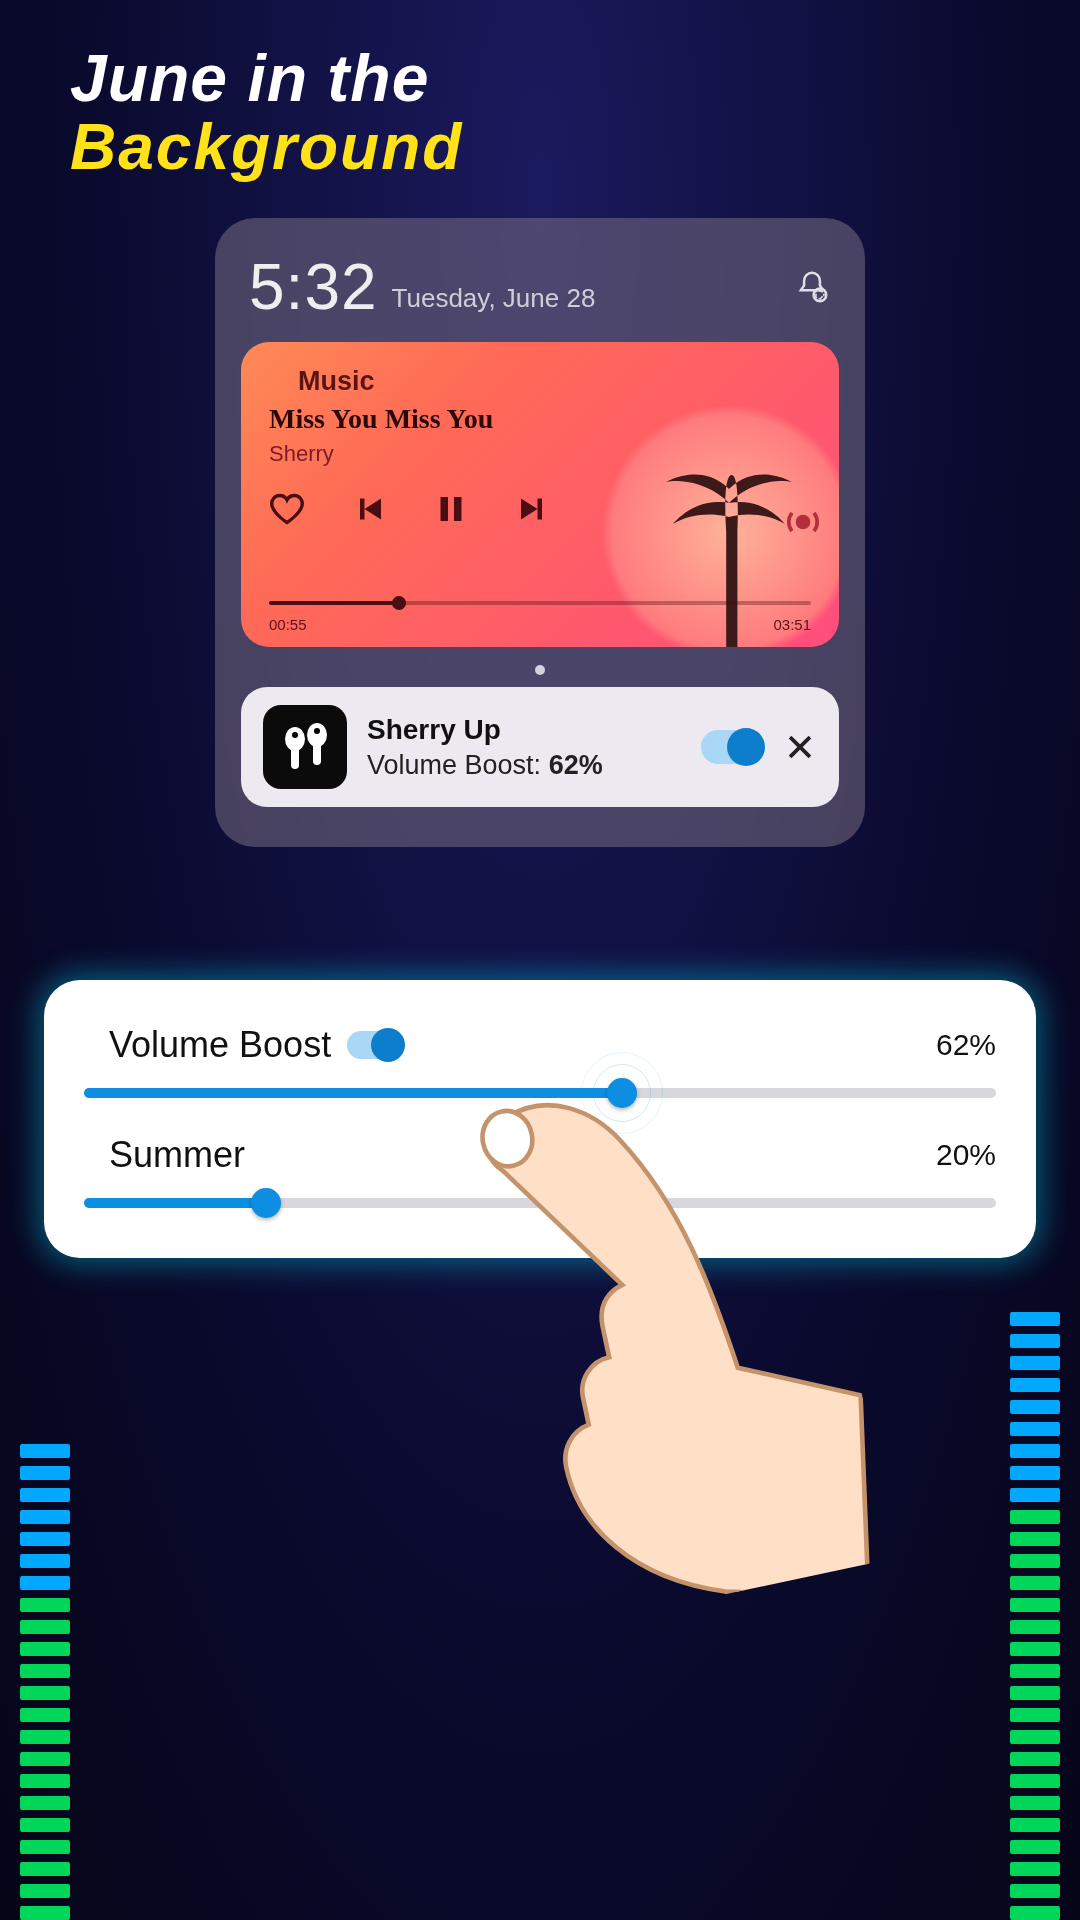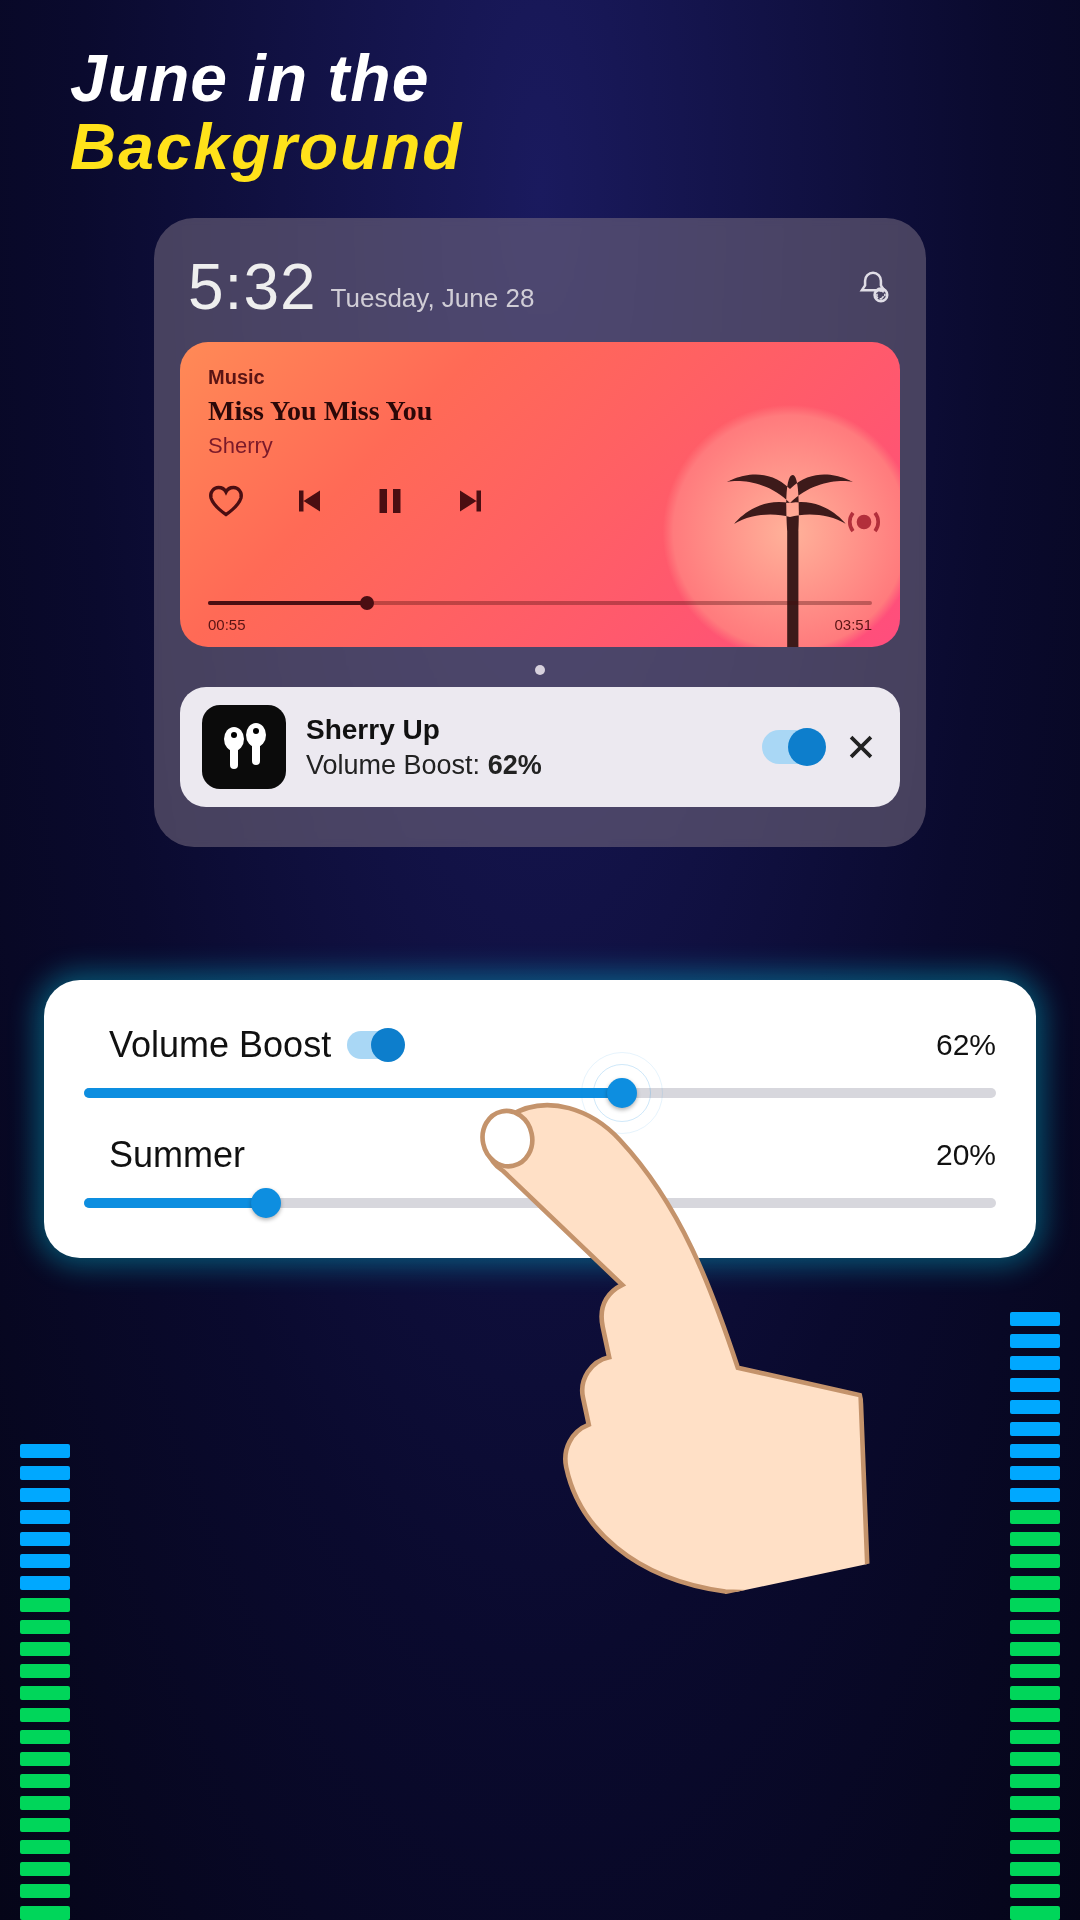--- a/index.html
+++ b/index.html
@@ -21,21 +21,21 @@
   .eq.right span:nth-child(n+20){ background:#00a8ff; }
 
   
   .headline { padding: 40px 70px 10px; position:relative; z-index:2;}
   .headline .l1 { font-size: 66px; font-weight: 800; font-style: italic; color: #fff; letter-spacing:1px;}
   .headline .l2 { font-size: 64px; font-weight: 800; font-style: italic; color: #ffe21a; letter-spacing:2px; margin-top:-6px;}
 
   
   .shade {
     margin: 24px auto 0;
-    width: 772px;
+    width: 650px;
     background: rgba(120,110,130,0.55);
     backdrop-filter: blur(4px);
     border-radius: 40px;
     padding: 26px 26px 40px;
     position:relative; z-index:3;
   }
   .clockrow { display:flex; align-items:flex-end; color:#eee; margin:6px 8px 18px;}
   .clockrow .time { font-size:64px; font-weight:300; letter-spacing:1px; }
   .clockrow .date { font-size:26px; color:#d0cdd6; margin-left:14px; margin-bottom:10px;}
   .clockrow .bell-gear { margin-left:auto; margin-bottom:14px; color:#e0dde6;}
@@ -52,21 +52,21 @@
   .music-card::after{ 
     content:""; position:absolute; right:-40px; top:40px; width:300px; height:300px;
     background: radial-gradient(circle at 50% 50%, #ffb29a 0%, #ff7b7d 55%, transparent 60%);
     border-radius:50%;
   }
   .palm {
     position:absolute; right:40px; bottom:0; width:140px; height:200px; z-index:1;
     color:#3d1a1a;
   }
   .music-inner{position:relative; z-index:2; padding:24px 28px;}
-  .mlabel{ font-size:20px; font-weight:700; color:#5a1414;}
+  .mlabel{ font-size:27px; font-weight:700; color:#5a1414;margin-left:29px;}
   .mtitle{ font-size:28px; font-weight:800; color:#2b0808; margin-top:6px;font-family:Liberation Serif, serif;}
   .martist{ font-size:22px; color:#7b1a2a; margin-top:6px;}
   .controls{ display:flex; gap:46px; margin-top:24px; align-items:center;}
   .controls .ibtn{ width:36px; height:36px; color:#4a0e12; display:flex; align-items:center; justify-content:center;}
   .controls .ibtn svg{width:100%;height:100%;}
   .overlay-text{ position:absolute; right:30px; top:110px; z-index:3; text-align:left;}
   .overlay-text .t1{font-size:40px; font-weight:800; color:rgba(255,230,225,0.55);}
   .overlay-text .t2{font-size:40px; font-weight:800; color:rgba(255,200,195,0.65);}
   .audio-icon{position:absolute; right:14px; top:158px; z-index:3; width:44px; height:44px; color:#b32f3b;}
   .progress{ position:absolute; left:28px; right:28px; bottom:42px; height:4px; background:rgba(70,12,12,0.35); border-radius:2px; z-index:3;}

